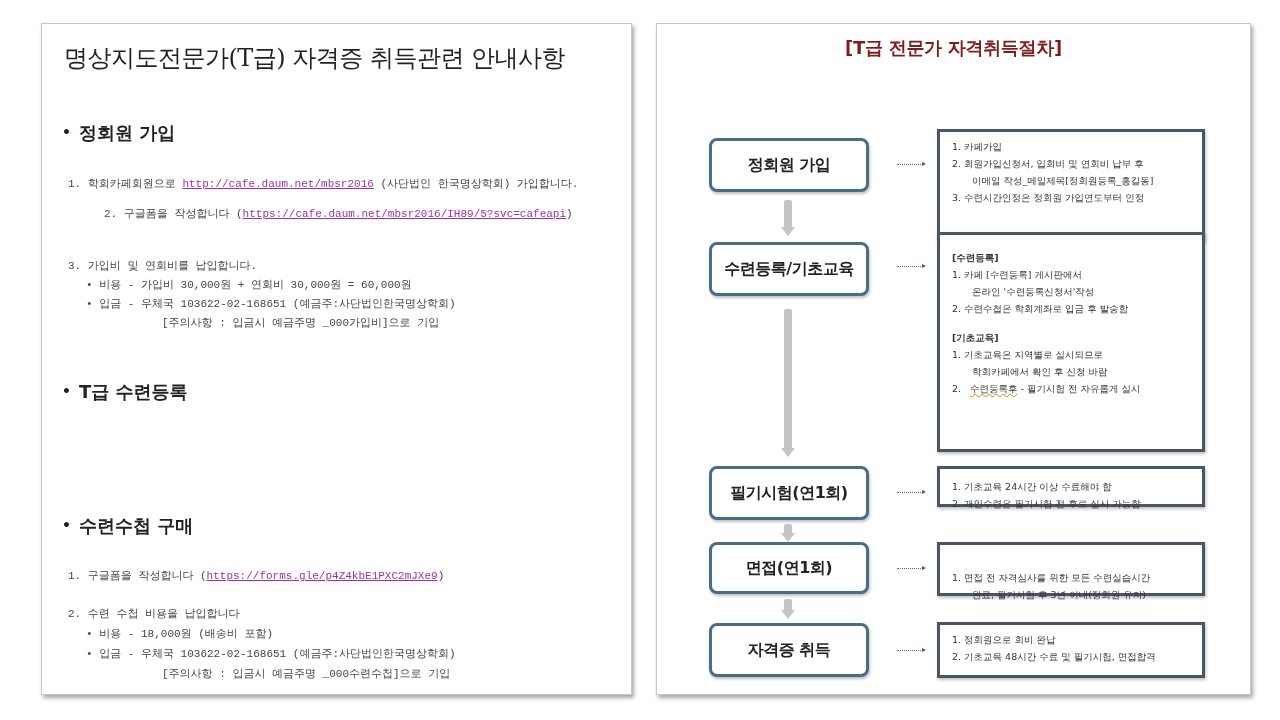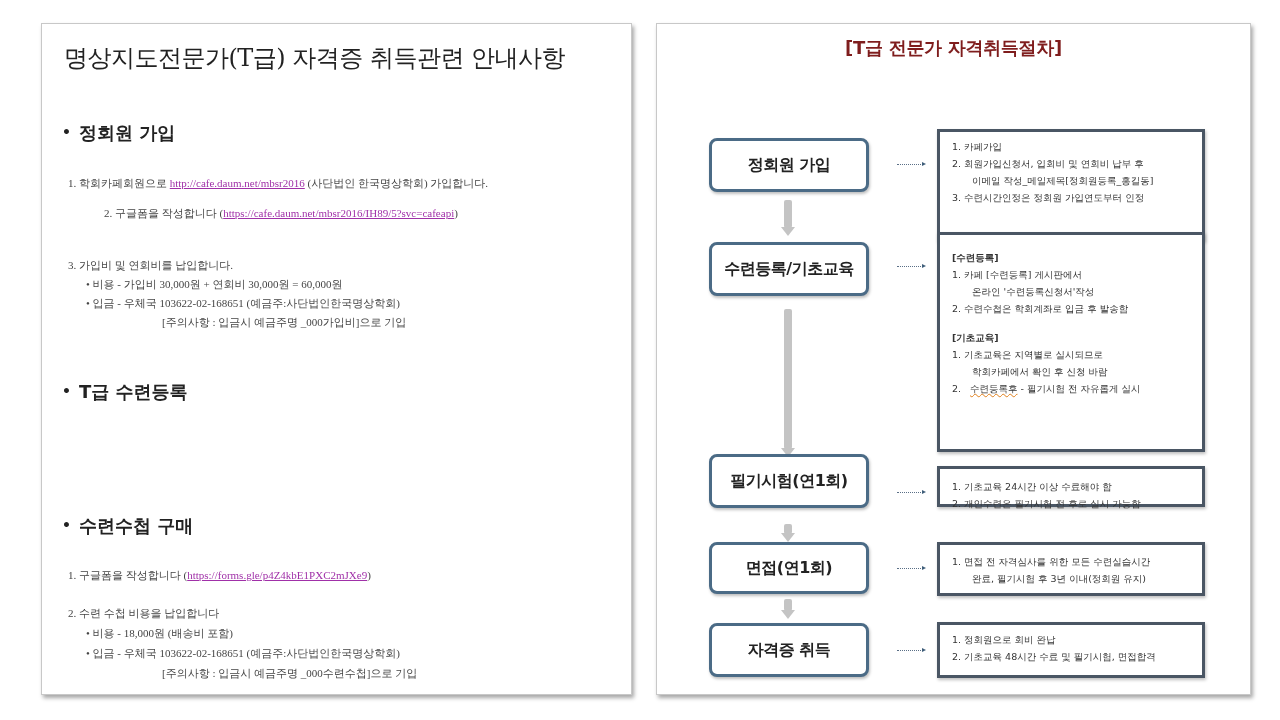--- a/index.html
+++ b/index.html
@@ -24,21 +24,21 @@
     }
     .sec-heading {
       position: absolute; left: 20px;
       font-family: "DejaVu Sans", sans-serif;
       font-size: 18px; font-weight: bold; color: #222;
       white-space: nowrap;
     }
     .sec-heading .bullet { font-size: 14px; margin-right: 8px; position: relative; top: -2px; }
     .line {
       position: absolute; left: 26px;
-      font-family: Liberation Serif, serif;
+      font-family: Liberation Mono, monospace;
       font-size: 11px; color: #444; white-space: nowrap;
     }
     .line.sub { left: 44px; }
     .line.note { left: 120px; }
     .line .link { color: #a030a8; text-decoration: underline; }
 
     
     .flow-title {
       position: absolute; left: 0; right: 0; top: 12px;
       text-align: center;
@@ -169,39 +169,39 @@
     <div class="row">
       <span class="num">2.</span><span class="squiggle">수련등록후</span><span> - 필기시험 전 자유롭게 실시</span>
     </div>
   </div>
 
   <div class="v-arrow" style="top:285px; height:148px;">
     <div class="shaft"></div>
       <div class="head"></div>
   </div>
 
-  <div class="step-box" style="top:430px; height:54px;">
+  <div class="step-box" style="top:442px; height:54px;">
     <span>필기시험(연1회)</span>
   </div>
   <div class="dot-arrow" style="top:468px;"></div>
   <div class="detail-box" style="top:442px; height:41px; padding-top:9px;">
     <div class="row">1.  기초교육 24시간 이상 수료해야 함</div>
     <div class="row">2.  개인수련은 필기시험 전 후로 실시 가능함</div>
   </div>
 
   <div class="v-arrow" style="top:500px; height:18px;">
     <div class="shaft"></div>
       <div class="head"></div>
   </div>
 
   <div class="step-box" style="top:518px; height:52px;">
     <span>면접(연1회)</span>
   </div>
   <div class="dot-arrow" style="top:544px;"></div>
-  <div class="detail-box" style="top:518px; height:54px; padding-top:8px;">
+  <div class="detail-box" style="top:518px; height:54px; padding-top:24px;">
     <div class="row">1.  면접 전 자격심사를 위한 모든 수련실습시간</div>
     <div class="row indent">완료, 필기시험 후 3년 이내(정회원 유지)</div>
   </div>
 
   <div class="v-arrow" style="top:575px; height:20px;">
     <div class="shaft"></div>
       <div class="head"></div>
   </div>
 
   <div class="step-box" style="top:599px; height:54px;">

